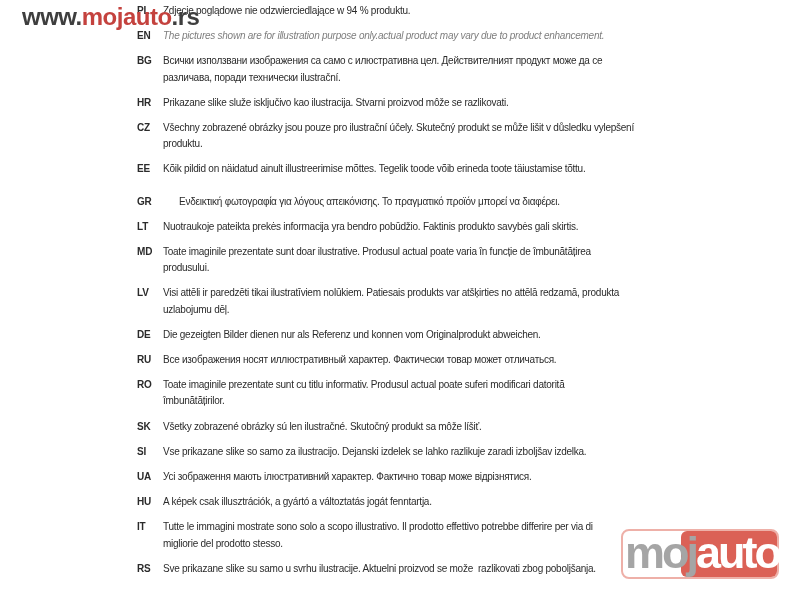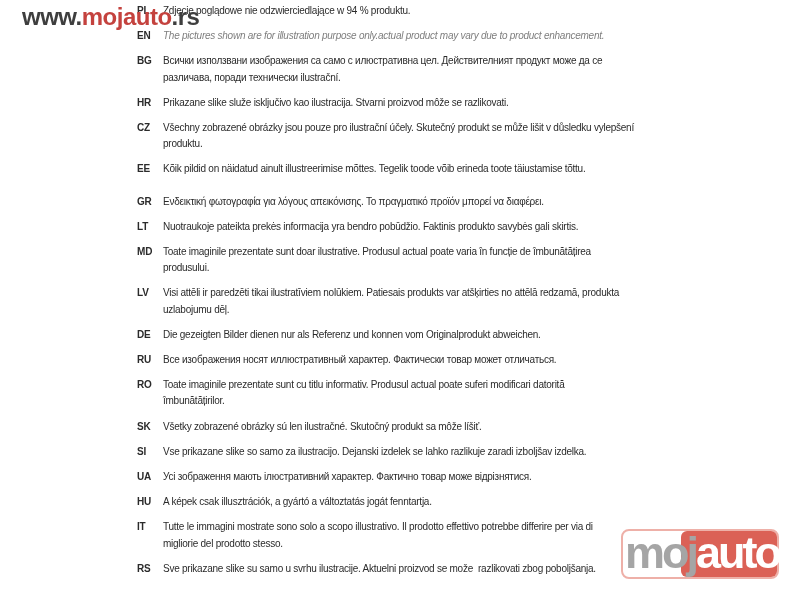--- a/index.html
+++ b/index.html
@@ -15,21 +15,21 @@
     background: #ffffff;
   }
 
   
   .rows {
     position: absolute;
     left: 137px; top: 3px;
     width: 600px;
   }
   .row { display: flex; margin-bottom: 9px; }
-  .row.extra-gap { margin-top: 16px; }
+  .row.extra-gap { margin-top: 16px; gap: 16px; }
   .code {
     flex: 0 0 26px; width: 26px;
     font-size: 10px; line-height: 16.2px;
     font-weight: 700; color: #2b2b2b;
     letter-spacing: -0.2px;
   }
   .text {
     font-size: 10px; line-height: 16.2px;
     color: #2b2b2b;
     letter-spacing: -0.25px;

